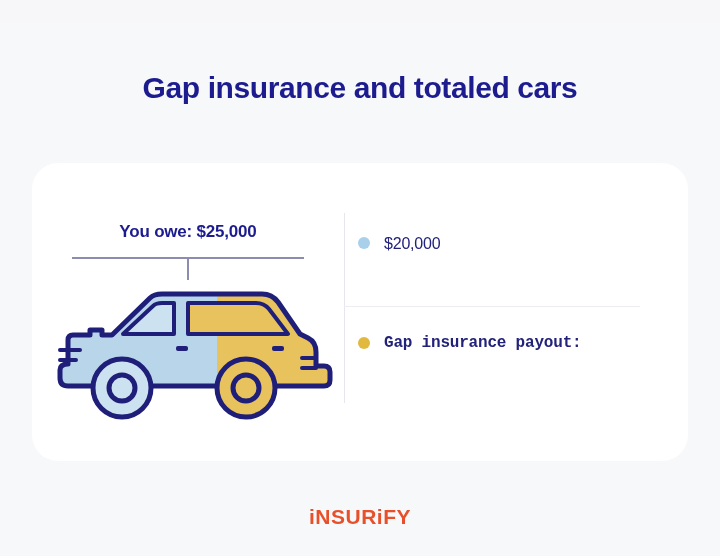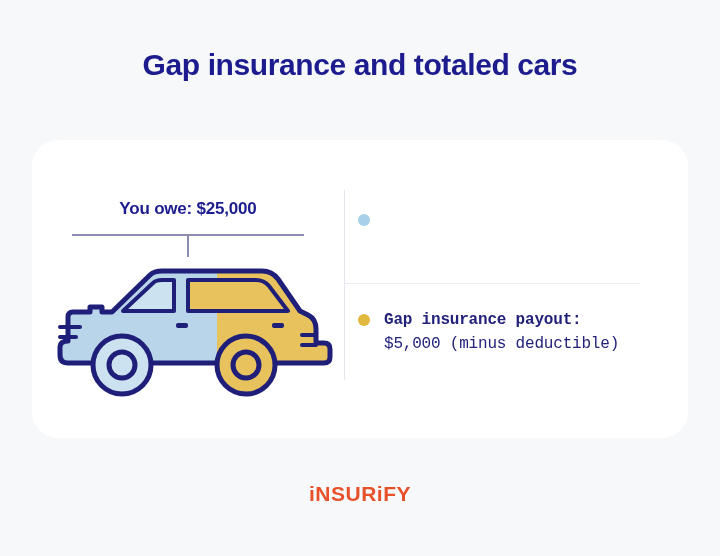--- a/index.html
+++ b/index.html
@@ -13,20 +13,21 @@
   body {
     background: #f7f7fa;
     font-family: "Liberation Sans", sans-serif;
     position: relative;
   }
 
   .infographic {
     position: absolute;
     inset: 0;
     background: #f7f8fa;
+    margin-top: 23px;
   }
 
   
   .page-title {
     position: absolute;
     left: 0;
     top: 48px;
     width: 720px;
     text-align: center;
     font-size: 30px;
@@ -233,26 +234,26 @@
       </div>
     </div>
 
     <div class="v-divider"></div>
     <div class="h-divider"></div>
 
     <div class="legend">
 
       <div class="legend-item first">
         <span class="bullet blue"></span>
+        <div class="legend-value">$20,000</div>
       </div>
 
       <div class="legend-item second">
         <span class="bullet gold"></span>
         <div class="legend-title">Gap insurance payout:</div>
-        <div class="legend-value">$5,000 (minus deductible)</div>
       </div>
 
     </div>
   </div>
 
   <div class="logo">iNSURiFY</div>
 
 </div>
 
 </body></html>

